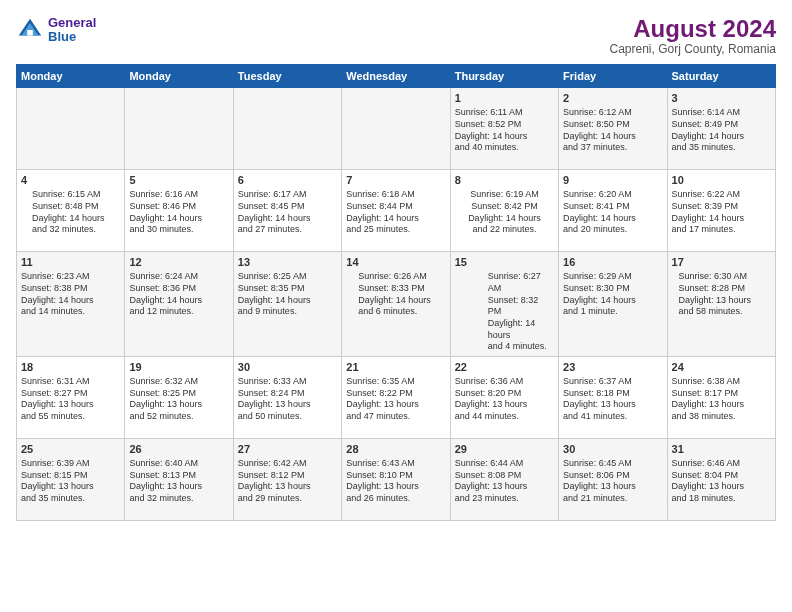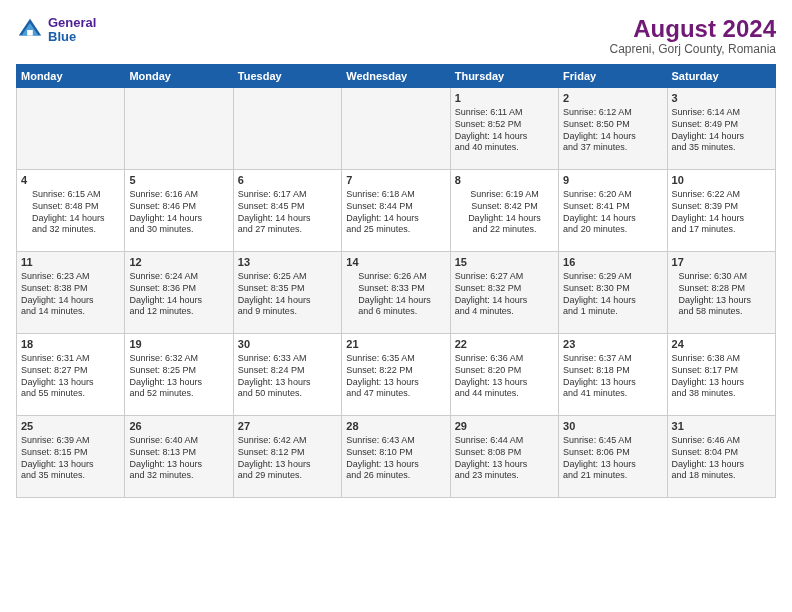--- a/index.html
+++ b/index.html
@@ -241,21 +241,21 @@
           </td>
           <td>
             <span class="day-num">14</span>
             <div class="day-info" style="white-space: pre-line; margin-left: 12px;">Sunrise: 6:26 AM
 Sunset: 8:33 PM
 Daylight: 14 hours
 and 6 minutes.</div>
           </td>
           <td>
             <span class="day-num">15</span>
-            <div class="day-info" style="white-space: pre-line;">Sunrise: 6:27 AM
+            <div class="day-info" style="white-space: pre-line; margin-left: 33px;">Sunrise: 6:27 AM
 Sunset: 8:32 PM
 Daylight: 14 hours
 and 4 minutes.</div>
           </td>
           <td>
             <span class="day-num">16</span>
             <div class="day-info" style="white-space: pre-line;">Sunrise: 6:29 AM
 Sunset: 8:30 PM
 Daylight: 14 hours
 and 1 minute.</div>

